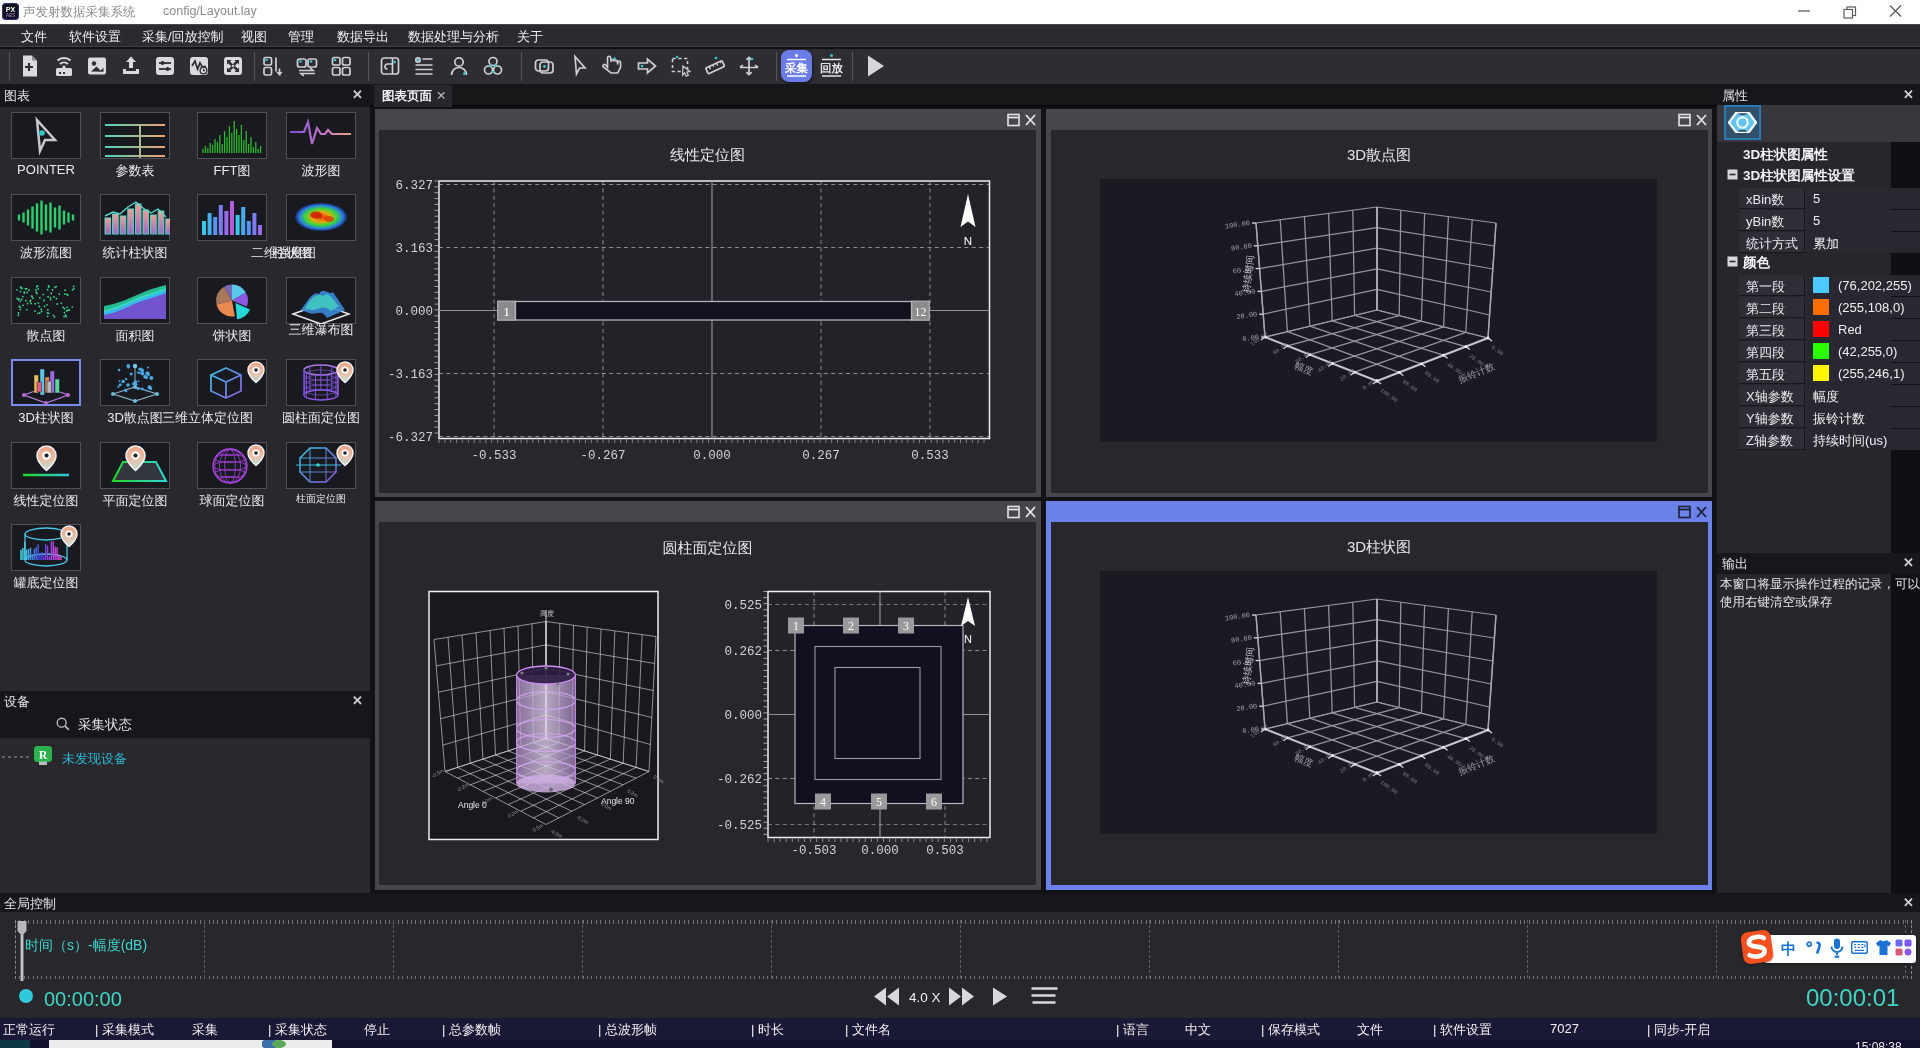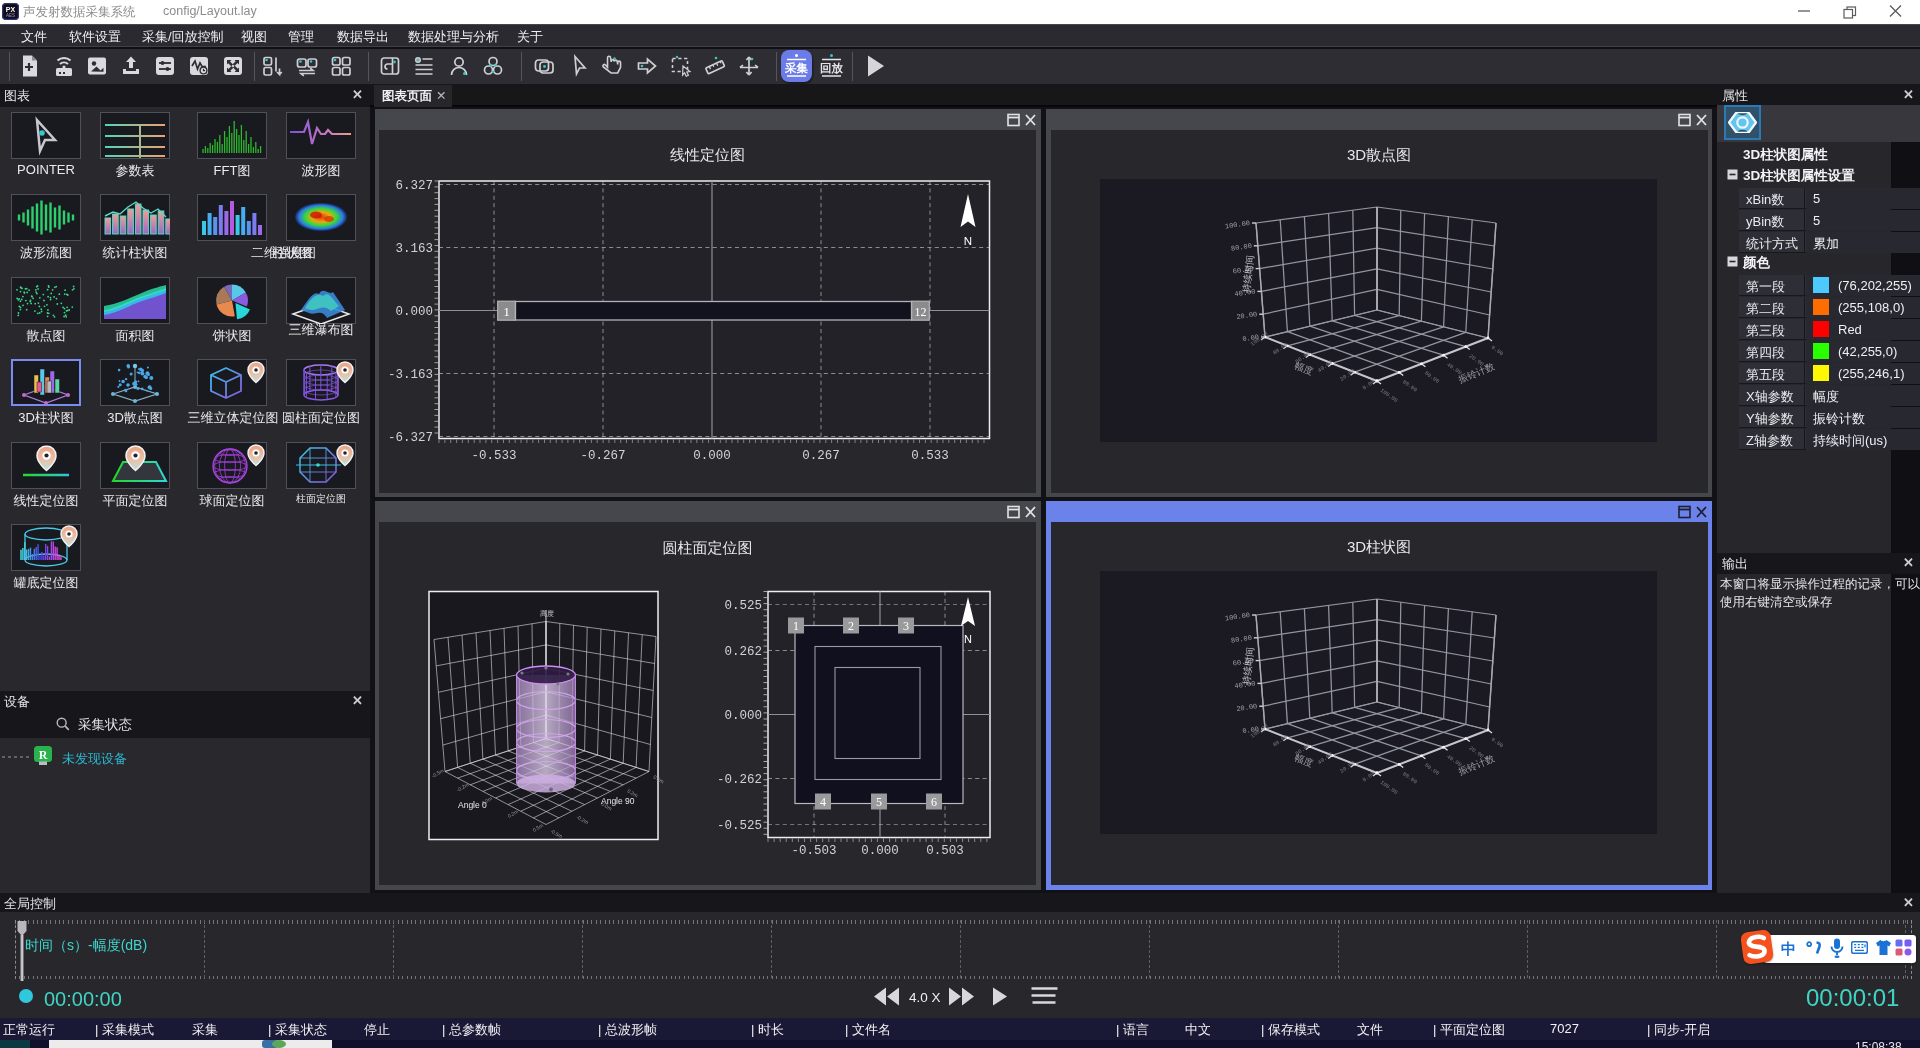--- a/index.html
+++ b/index.html
@@ -517,21 +517,21 @@
             <stop offset="0.55" stop-color="#e8c0a8"></stop>
             <stop offset="1" stop-color="#bfe0d8"></stop>
           </linearGradient>
         </defs>
         <g transform="translate(51,3)">
           <path d="M8 0 C3.5 0 0 3.5 0 8 C0 14 8 20.5 8 20.5 C8 20.5 16 14 16 8 C16 3.5 12.5 0 8 0 Z" fill="url(#gpin)" stroke="#f2f2f4" stroke-width="1.4"></path>
           <circle cx="8" cy="8" r="3.6" fill="#ffffff"></circle>
           <circle cx="8" cy="8" r="1.8" fill="#20242c"></circle>
         </g>
       </svg>
-      <div class="abs" style="left:150px;top:325px;width:166px;text-align:center;font-size:13px;color:#e9e9ef">三维立体定位图</div>
+      <div class="abs" style="left:162px;top:325px;width:166px;font-size:13px;color:#e9e9ef">三维立体定位图</div>
       <div class="abs" style="left:286px;top:275px;width:70px;height:47px;background:#191920;border:1.5px solid #50505a"></div>
       <svg class="abs" style="left:286px;top:275px" width="70" height="47" viewBox="0 0 70 47">
         <defs>
           <linearGradient id="gcy" gradientUnits="userSpaceOnUse" x1="0" y1="0" x2="34" y2="0">
             <stop offset="0" stop-color="#6a48d8"></stop>
             <stop offset="1" stop-color="#9a68e8"></stop>
           </linearGradient>
         </defs>
         <g transform="translate(18,6)">
           <ellipse cx="17" cy="5" rx="17" ry="5" fill="none" stroke="#a87ae8" stroke-width="1.4"></ellipse>
@@ -1491,21 +1491,21 @@
       <span style="position:absolute;left:268px;top:3px">| 采集状态</span>
       <span style="position:absolute;left:364px;top:3px">停止</span>
       <span style="position:absolute;left:442px;top:3px">| 总参数帧</span>
       <span style="position:absolute;left:598px;top:3px">| 总波形帧</span>
       <span style="position:absolute;left:751px;top:3px">| 时长</span>
       <span style="position:absolute;left:845px;top:3px">| 文件名</span>
       <span style="position:absolute;left:1116px;top:3px">| 语言</span>
       <span style="position:absolute;left:1185px;top:3px">中文</span>
       <span style="position:absolute;left:1261px;top:3px">| 保存模式</span>
       <span style="position:absolute;left:1357px;top:3px">文件</span>
-      <span style="position:absolute;left:1433px;top:3px">| 平面定位图</span>
+      <span style="position:absolute;left:1433px;top:3px">| 软件设置</span>
       <span style="position:absolute;left:1550px;top:3px">7027</span>
       <span style="position:absolute;left:1647px;top:3px">| 同步-开启</span>
     </div>
     <div class="abs" style="left:0;top:1039.5px;width:1920px;height:8.5px;background:#10102c"></div>
     <div class="abs" style="left:0;top:1039.5px;width:30px;height:8.5px;background:#0c3844"></div>
     <div class="abs" style="left:49px;top:1040px;width:283px;height:8px;background:#ececec"></div>
     <div class="abs" style="left:262px;top:1040px;width:16px;height:8px;background:#3a6ea8;border-radius:3px"></div>
     <div class="abs" style="left:272px;top:1040px;width:14px;height:8px;background:#58a858;border-radius:50%"></div>
     <div class="abs" style="left:1855px;top:1040px;font-size:12px;color:#e8e8e8;height:8px;overflow:hidden">15:08:38</div>
     <div class="abs" style="left:1764px;top:935px;width:152px;height:27.5px;background:#ffffff;border-radius:3px;box-shadow:0 1px 3px rgba(0,0,0,0.4)"></div>

